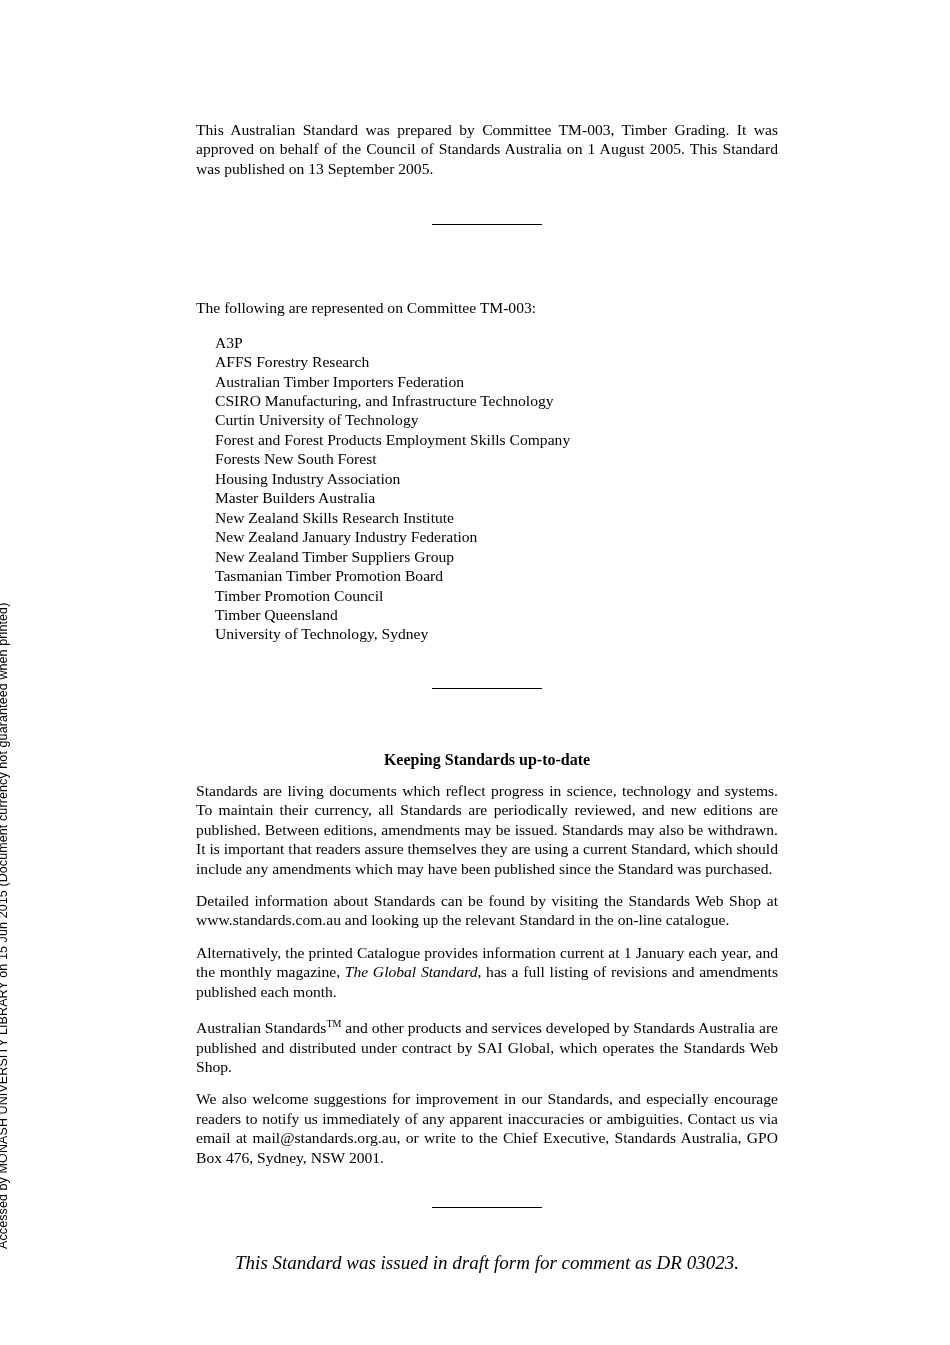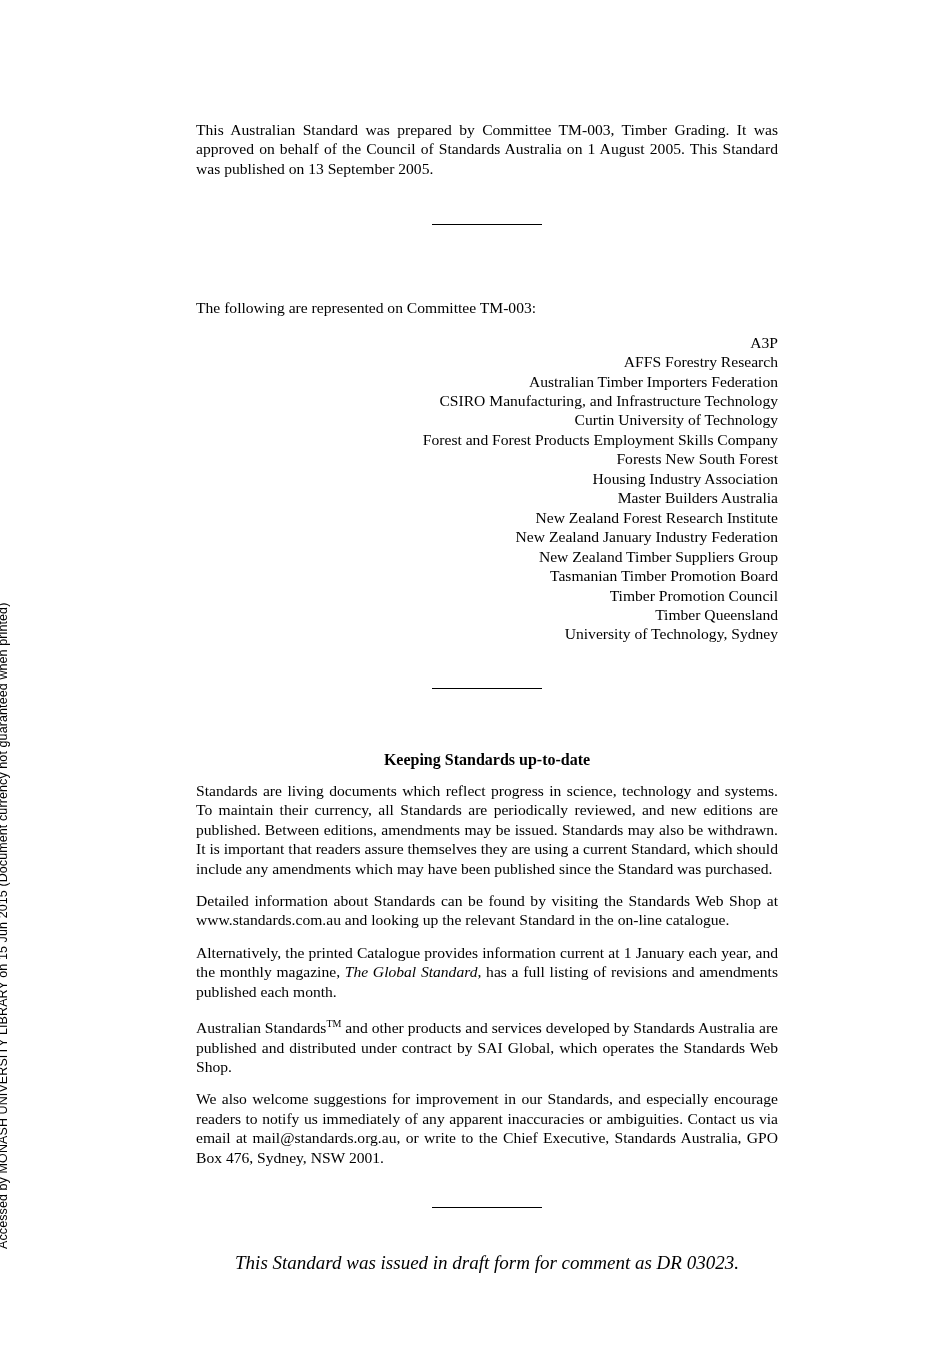--- a/index.html
+++ b/index.html
@@ -61,21 +61,20 @@
   .rule-wrap3 { margin-top: 40px; }
   .committee-line {
     margin-top: 73px;
     font-size: 15.6px;
     line-height: 19.4px;
   }
   ul.members {
     list-style: none;
     margin: 15px 0 0 0;
     padding: 0 0 0 19px;
-    text-align: right;
   }
   ul.members li {
     font-size: 15.6px;
     line-height: 19.45px;
     white-space: nowrap;
   }
   h2.section-title {
     text-align: center;
     font-size: 16px;
     font-weight: bold;
@@ -114,21 +113,21 @@
     <ul class="members">
       <li>A3P</li>
       <li>AFFS Forestry Research</li>
       <li>Australian Timber Importers Federation</li>
       <li>CSIRO Manufacturing, and Infrastructure Technology</li>
       <li>Curtin University of Technology</li>
       <li>Forest and Forest Products Employment Skills Company</li>
       <li>Forests New South Forest</li>
       <li>Housing Industry Association</li>
       <li>Master Builders Australia</li>
-      <li>New Zealand Forest Research Institute</li>
+      <li>New Zealand Skills Research Institute</li>
       <li>New Zealand January Industry Federation</li>
       <li>New Zealand Timber Suppliers Group</li>
       <li>Tasmanian Timber Promotion Board</li>
       <li>Timber Promotion Council</li>
       <li>Timber Queensland</li>
       <li>University of Technology, Sydney</li>
     </ul>
 
     <div class="rule-wrap2">
       <div class="rule"></div>

